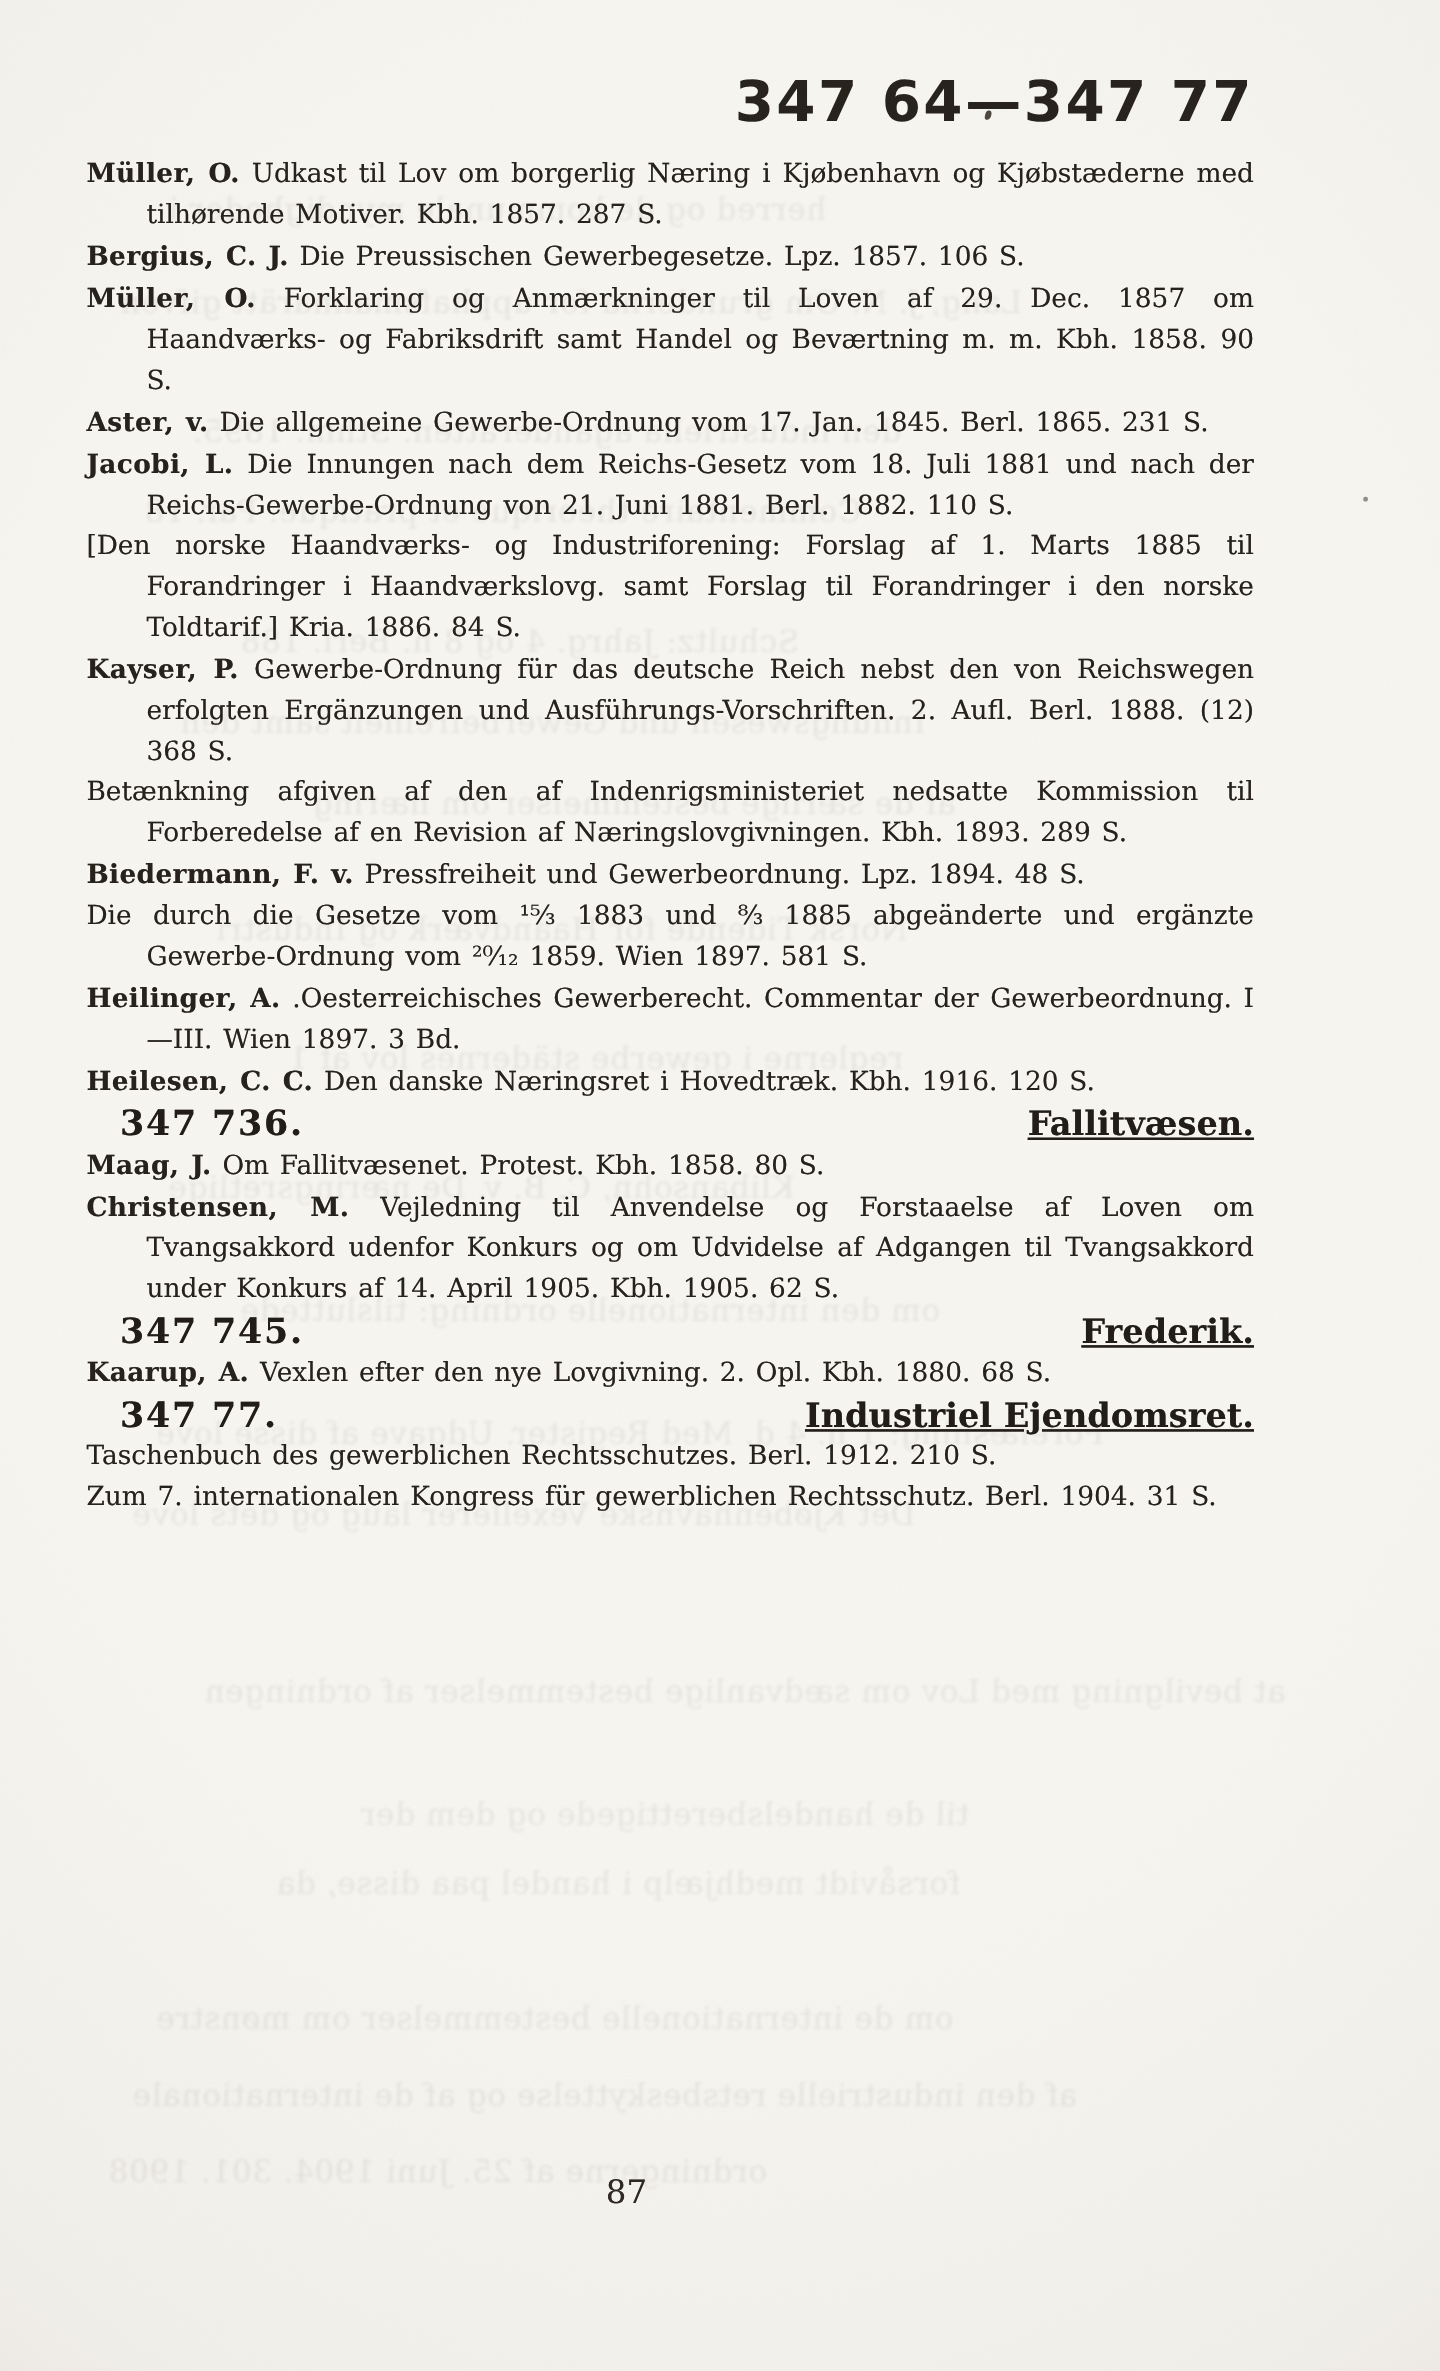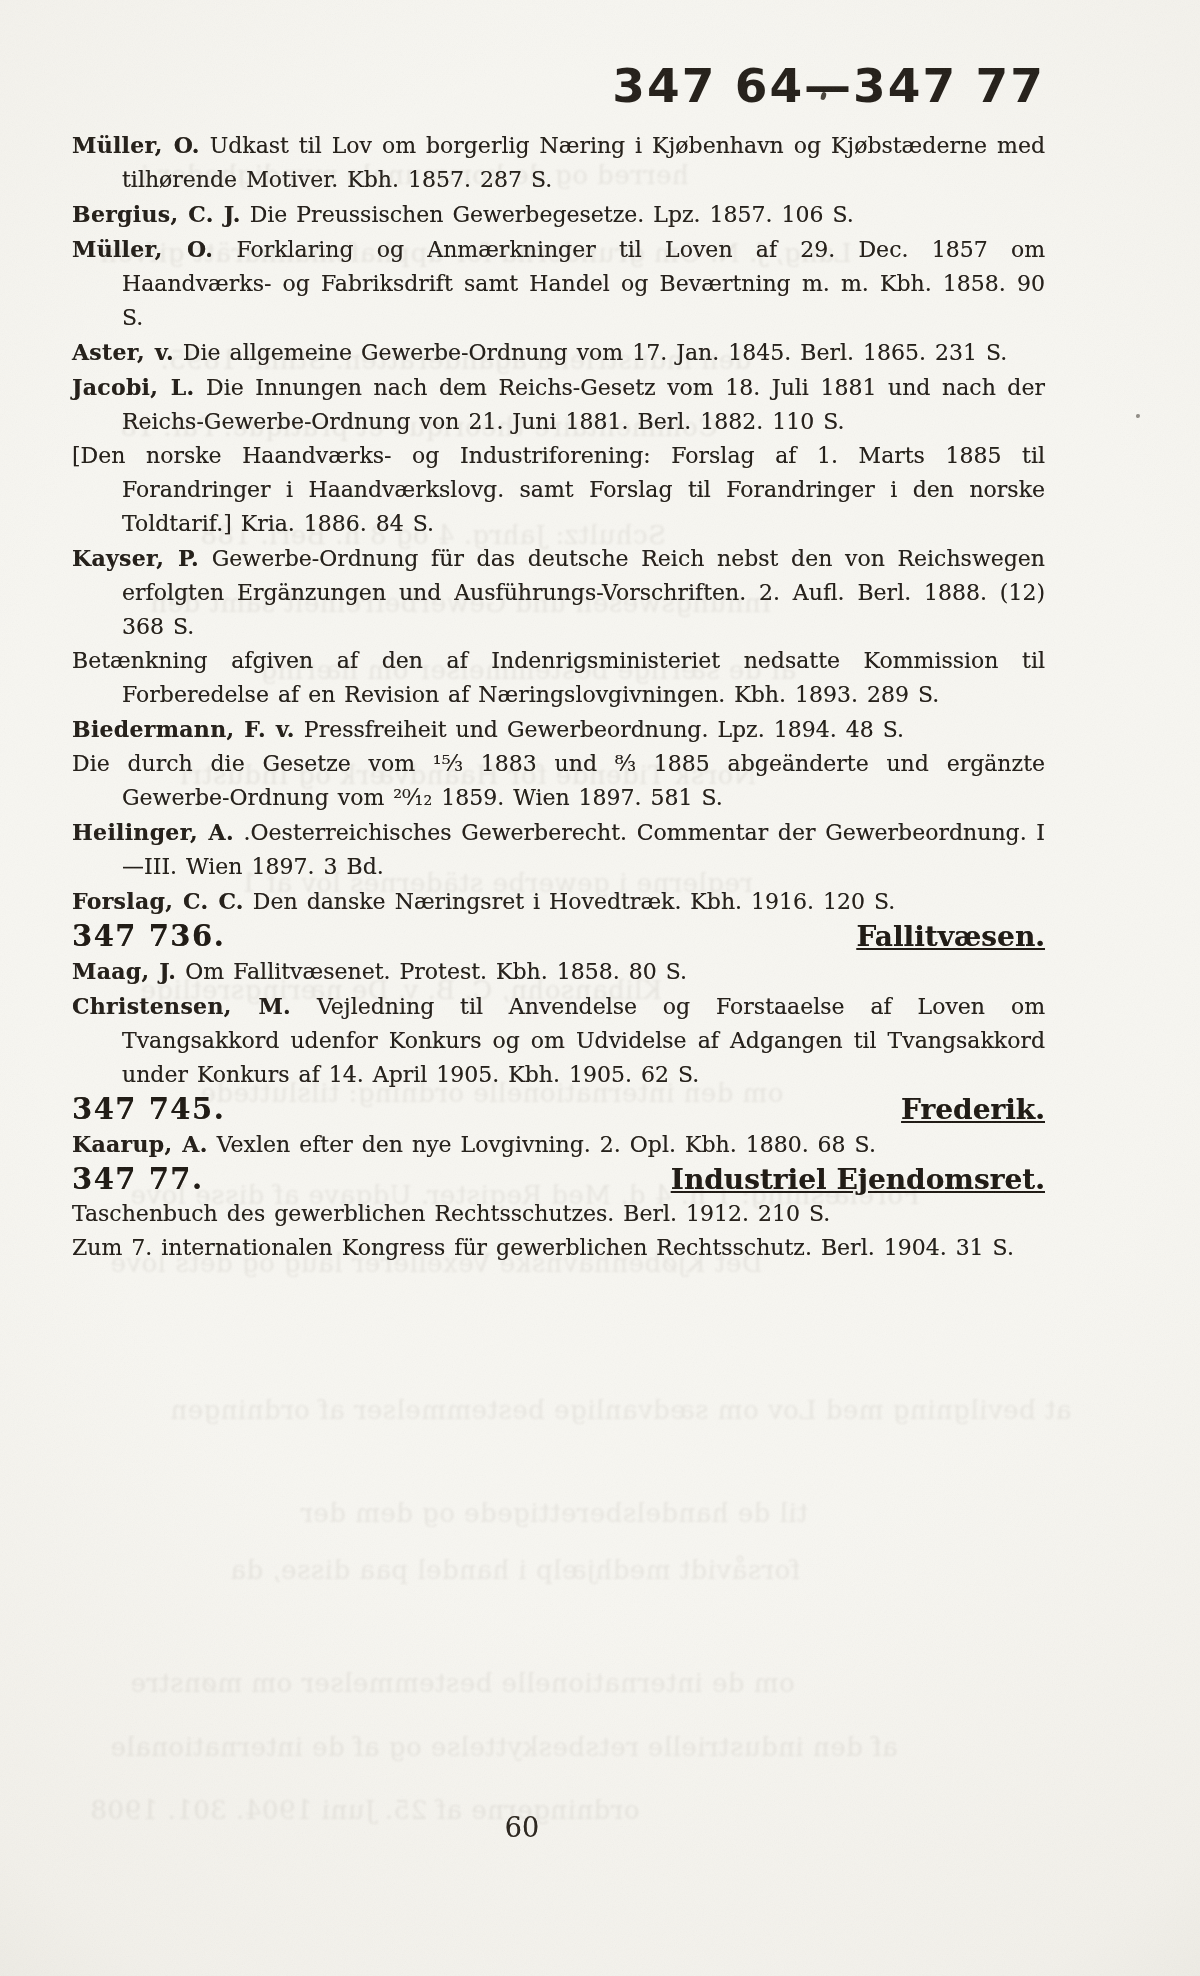--- a/index.html
+++ b/index.html
@@ -78,20 +78,21 @@
   .author {
     font-weight: 700;
     letter-spacing: 0.3px;
   }
   .section {
     display: flex;
     justify-content: space-between;
     align-items: baseline;
     line-height: 34px;
     text-shadow: 0 0 0.5px rgba(35,28,20,0.6);
+    margin-left: 28px;
   }
   .sec-num {
     font-weight: 700;
     font-size: 29px;
     letter-spacing: 1.5px;
     color: #1d1812;
   }
   .sec-title {
     font-weight: 700;
     font-size: 28px;
@@ -154,41 +155,41 @@
       <p class="entry"><b class="author">Bergius, C. J.</b> <span class="etext">Die Preussischen Gewerbegesetze. Lpz. 1857. 106 S.</span></p>
       <p class="entry"><b class="author">Müller, O.</b> <span class="etext">Forklaring og Anmærkninger til Loven af 29. Dec. 1857 om Haandværks- og Fabriksdrift samt Handel og Beværtning m. m. Kbh. 1858. 90 S.</span></p>
       <p class="entry"><b class="author">Aster, v.</b> <span class="etext">Die allgemeine Gewerbe-Ordnung vom 17. Jan. 1845. Berl. 1865. 231 S.</span></p>
       <p class="entry"><b class="author">Jacobi, L.</b> <span class="etext">Die Innungen nach dem Reichs-Gesetz vom 18. Juli 1881 und nach der Reichs-Gewerbe-Ordnung von 21. Juni 1881. Berl. 1882. 110 S.</span></p>
       <p class="entry"><span class="etext">[Den norske Haandværks- og Industriforening: Forslag af 1. Marts 1885 til Forandringer i Haandværkslovg. samt Forslag til Forandringer i den norske Toldtarif.] Kria. 1886. 84 S.</span></p>
       <p class="entry"><b class="author">Kayser, P.</b> <span class="etext">Gewerbe-Ordnung für das deutsche Reich nebst den von Reichswegen erfolgten Ergänzungen und Ausführungs-Vorschriften. 2. Aufl. Berl. 1888. (12) 368 S.</span></p>
       <p class="entry"><span class="etext">Betænkning afgiven af den af Indenrigsministeriet nedsatte Kommission til Forberedelse af en Revision af Næringslovgivningen. Kbh. 1893. 289 S.</span></p>
       <p class="entry"><b class="author">Biedermann, F. v.</b> <span class="etext">Pressfreiheit und Gewerbeordnung. Lpz. 1894. 48 S.</span></p>
       <p class="entry"><span class="etext">Die durch die Gesetze vom ¹⁵⁄₃ 1883 und ⁸⁄₃ 1885 abgeänderte und ergänzte Gewerbe-Ordnung vom ²⁰⁄₁₂ 1859. Wien 1897. 581 S.</span></p>
       <p class="entry"><b class="author">Heilinger, A.</b> <span class="etext">.Oesterreichisches Gewerberecht. Commentar der Gewerbeordnung. I—III. Wien 1897. 3 Bd.</span></p>
-      <p class="entry"><b class="author">Forslag, C. C.</b> <span class="etext">Den danske Næringsret i Hovedtræk. Kbh. 1916. 120 S.</span></p>
+      <p class="entry"><b class="author">Heilesen, C. C.</b> <span class="etext">Den danske Næringsret i Hovedtræk. Kbh. 1916. 120 S.</span></p>
       <div class="section">
         <span class="sec-num">347 736.</span>
         <span class="sec-title">Fallitvæsen.</span>
       </div>
       <p class="entry"><b class="author">Maag, J.</b> <span class="etext">Om Fallitvæsenet. Protest. Kbh. 1858. 80 S.</span></p>
       <p class="entry"><b class="author">Christensen, M.</b> <span class="etext">Vejledning til Anvendelse og Forstaaelse af Loven om Tvangsakkord udenfor Konkurs og om Udvidelse af Adgangen til Tvangsakkord under Konkurs af 14. April 1905. Kbh. 1905. 62 S.</span></p>
       <div class="section">
         <span class="sec-num">347 745.</span>
         <span class="sec-title">Frederik.</span>
       </div>
       <p class="entry"><b class="author">Kaarup, A.</b> <span class="etext">Vexlen efter den nye Lovgivning. 2. Opl. Kbh. 1880. 68 S.</span></p>
       <div class="section">
         <span class="sec-num">347 77.</span>
         <span class="sec-title">Industriel Ejendomsret.</span>
       </div>
       <p class="entry"><span class="etext">Taschenbuch des gewerblichen Rechtsschutzes. Berl. 1912. 210 S.</span></p>
       <p class="entry"><span class="etext">Zum 7. internationalen Kongress für gewerblichen Rechtsschutz. Berl. 1904. 31 S.</span></p>
     </div>
 
-  <div class="page-number">60</div>
+  <div class="page-number">87</div>
 
   <svg class="grain" xmlns="http://www.w3.org/2000/svg">
     <filter id="grainF">
       <feTurbulence type="fractalNoise" baseFrequency="0.9" numOctaves="2" stitchTiles="stitch"></feTurbulence>
       <feColorMatrix type="saturate" values="0"></feColorMatrix>
     </filter>
     <rect width="1200" height="1976" filter="url(#grainF)"></rect>
   </svg>
 
 </div>

